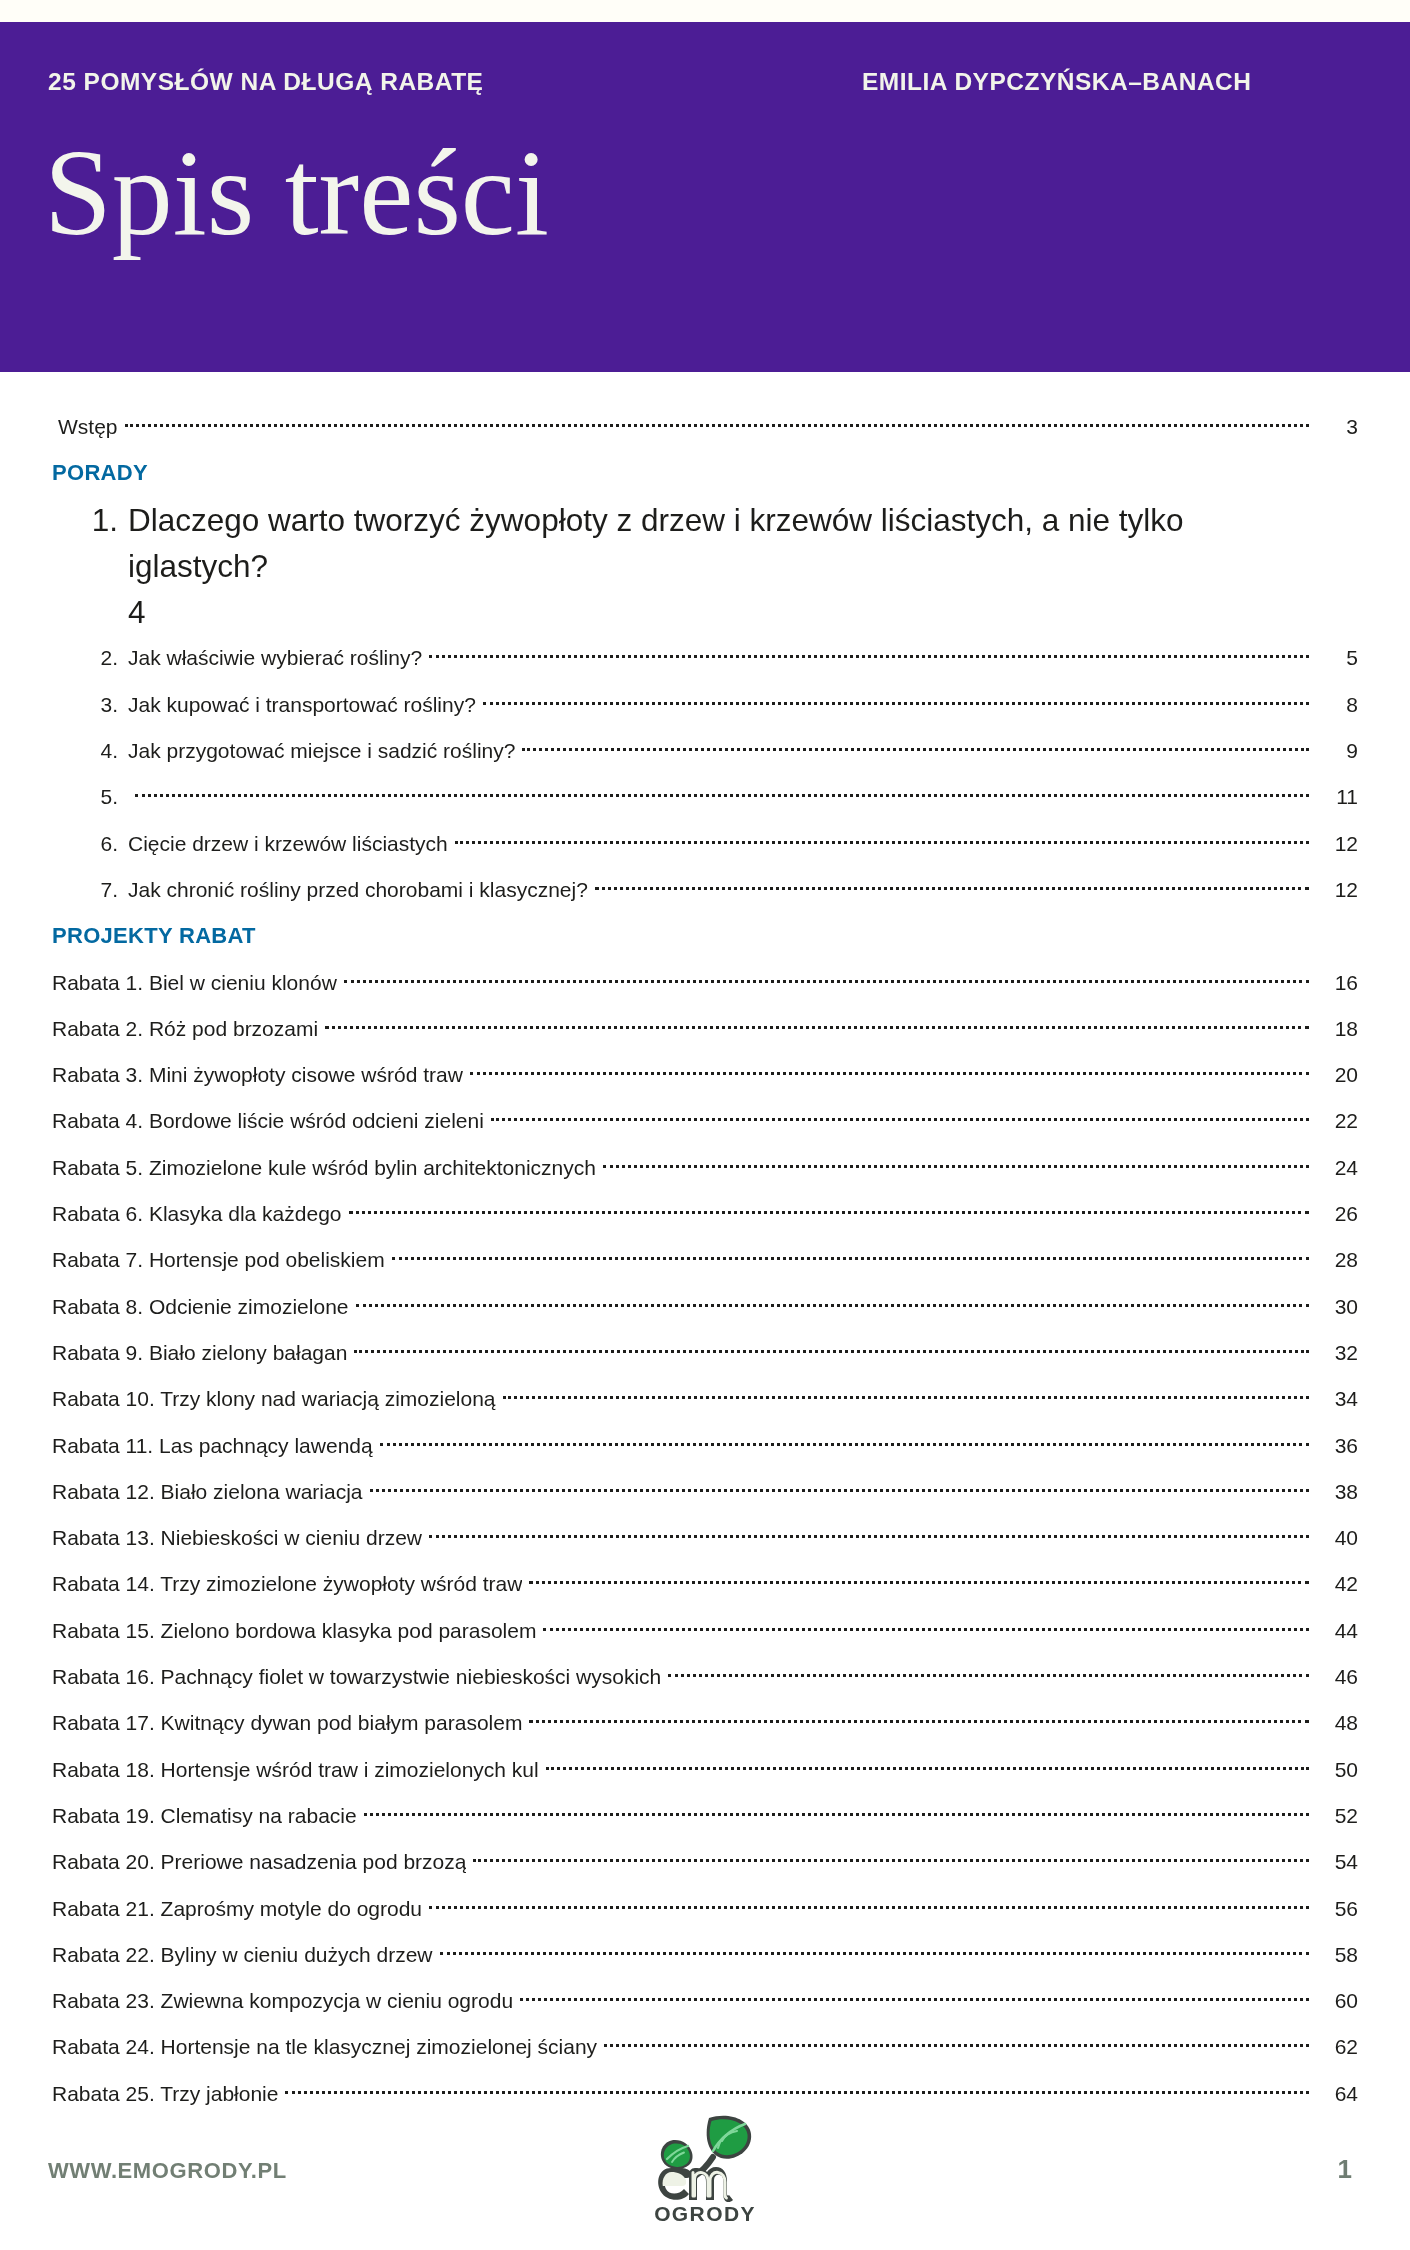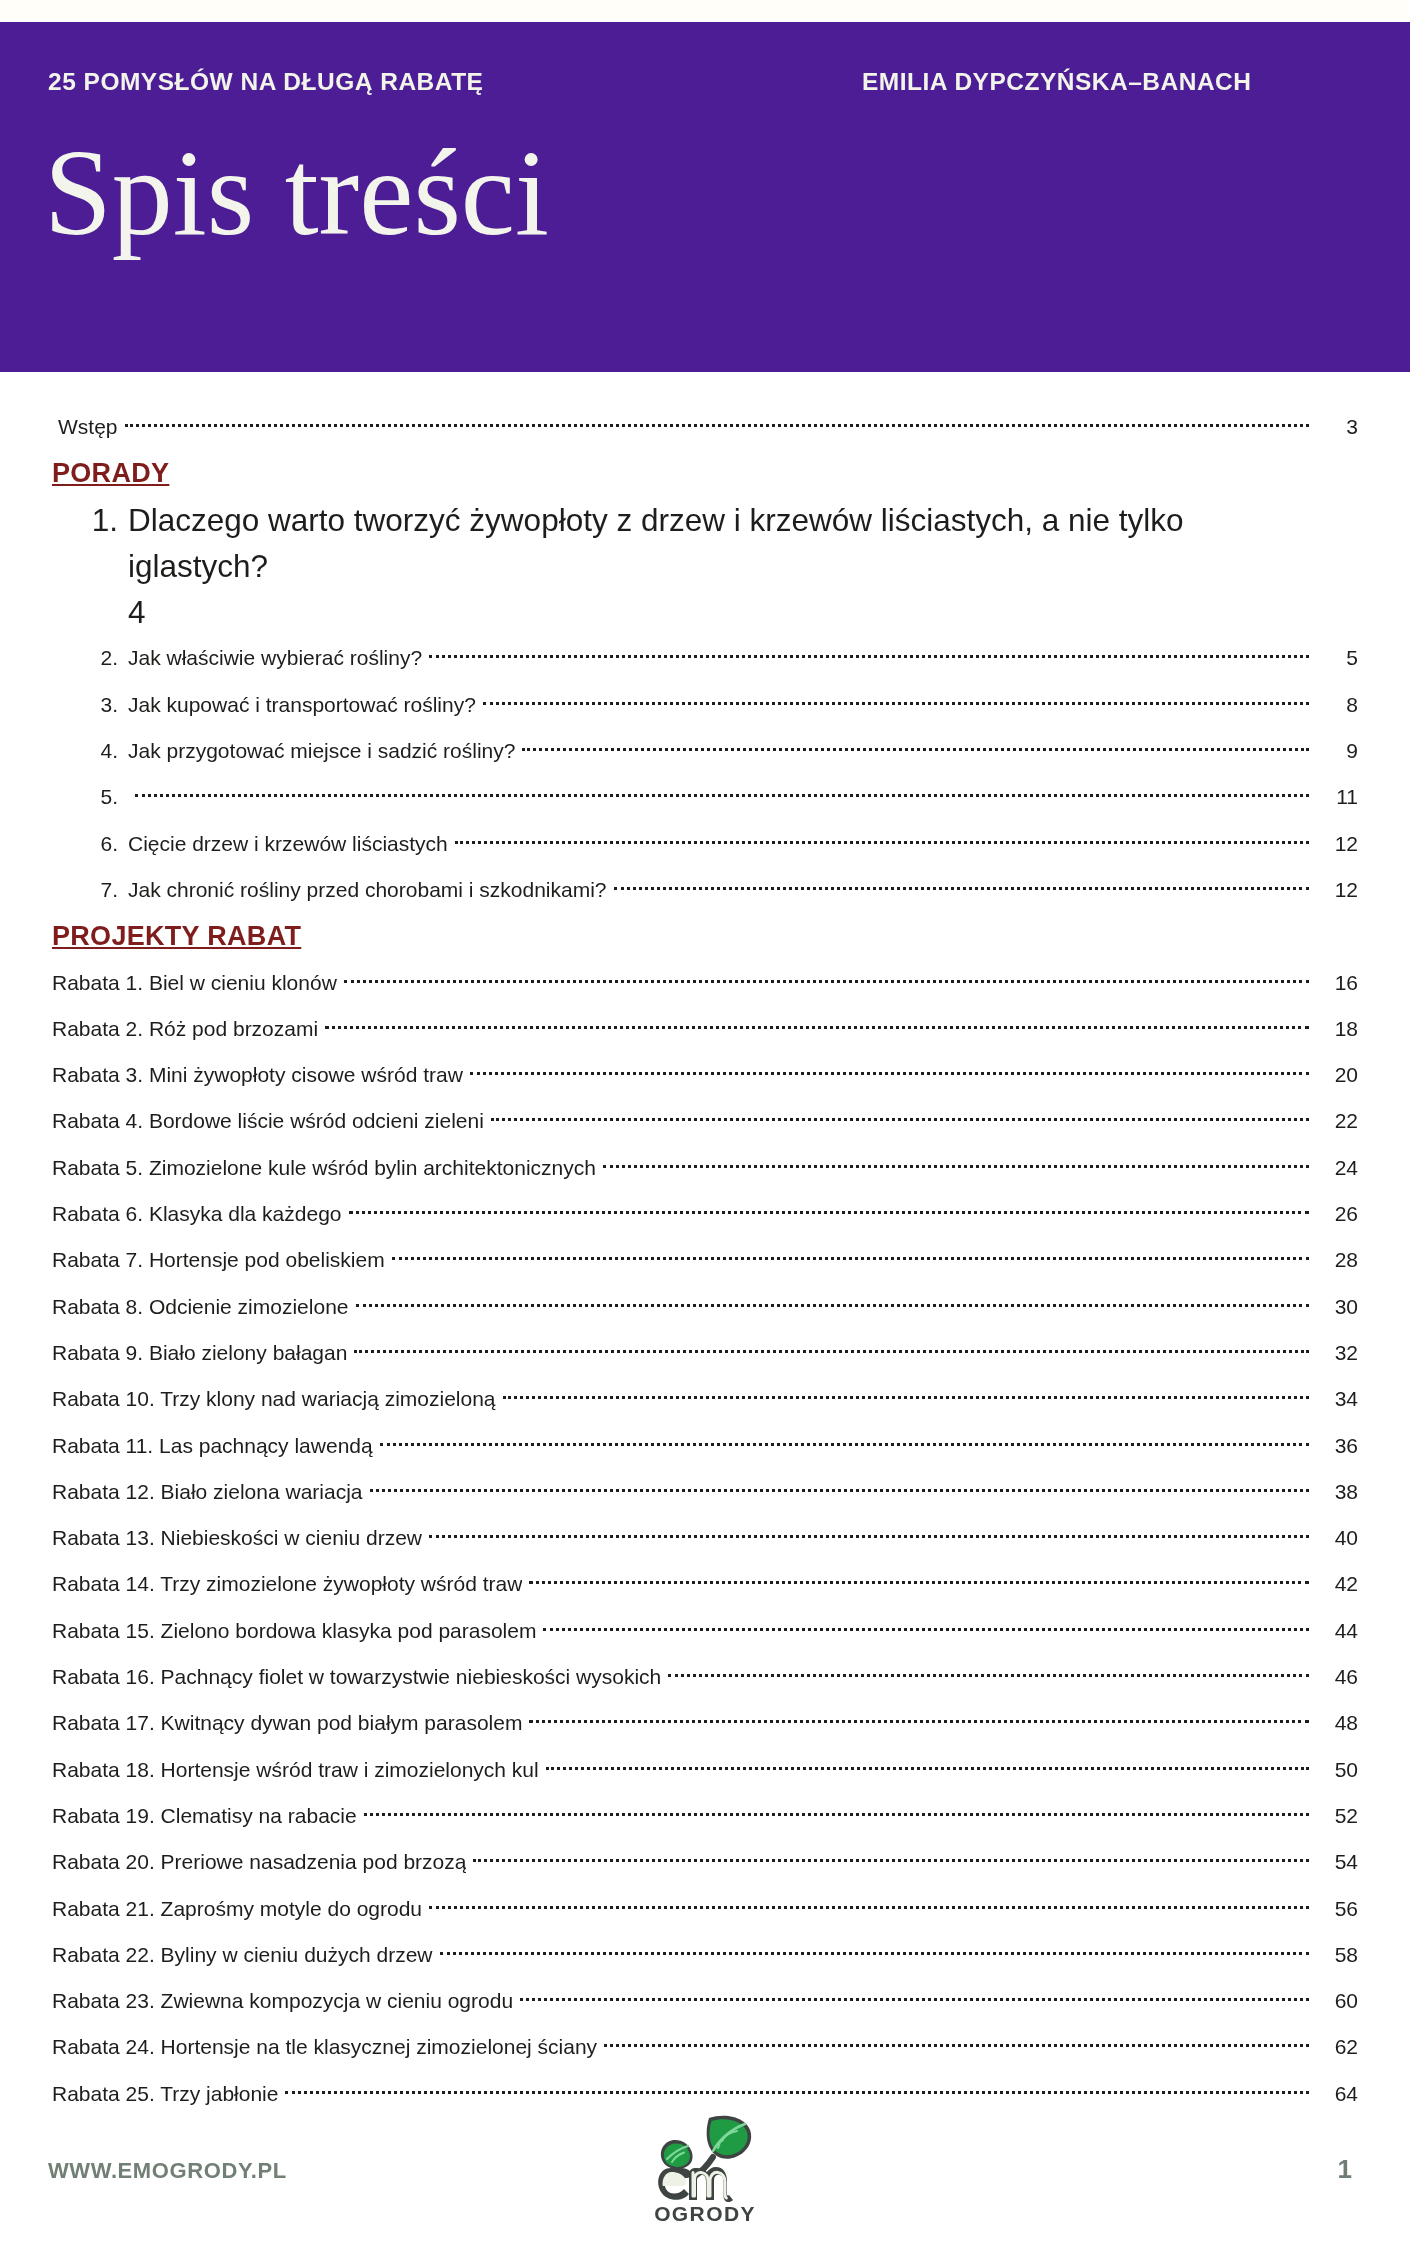--- a/index.html
+++ b/index.html
@@ -106,26 +106,25 @@
   }
   .entry .pageno {
     flex: 0 0 auto;
     text-align: right;
     min-width: 42px;
     padding-left: 4px;
   }
 
   
   .section-head {
-    font-size: 27px;
+    font-size: 22px;
     line-height: 46.3px;
     font-weight: 700;
-    color: #7f1d1d;
+    color: #0369a1;
     letter-spacing: 0.3px;
-    text-decoration: underline;
   }
 
   
   .numbered {
     padding-left: 32px;
   }
   .numbered .num {
     display: inline-block;
     width: 34px;
     flex: 0 0 auto;
@@ -267,21 +266,21 @@
         <span class="pageno">11</span>
       </div>
       <div class="entry numbered">
         <span class="num">6.</span>
         <span class="label">Cięcie drzew i krzewów liściastych</span>
         <span class="leader"></span>
         <span class="pageno">12</span>
       </div>
       <div class="entry numbered">
         <span class="num">7.</span>
-        <span class="label">Jak chronić rośliny przed chorobami i szkodnikami?</span>
+        <span class="label">Jak chronić rośliny przed chorobami i klasycznej?</span>
         <span class="leader"></span>
         <span class="pageno">12</span>
       </div>
       <div class="section-head">PROJEKTY RABAT</div>
       <div class="entry">
         <span class="label">Rabata 1. Biel w cieniu klonów</span>
         <span class="leader"></span>
         <span class="pageno">16</span>
       </div>
       <div class="entry">

